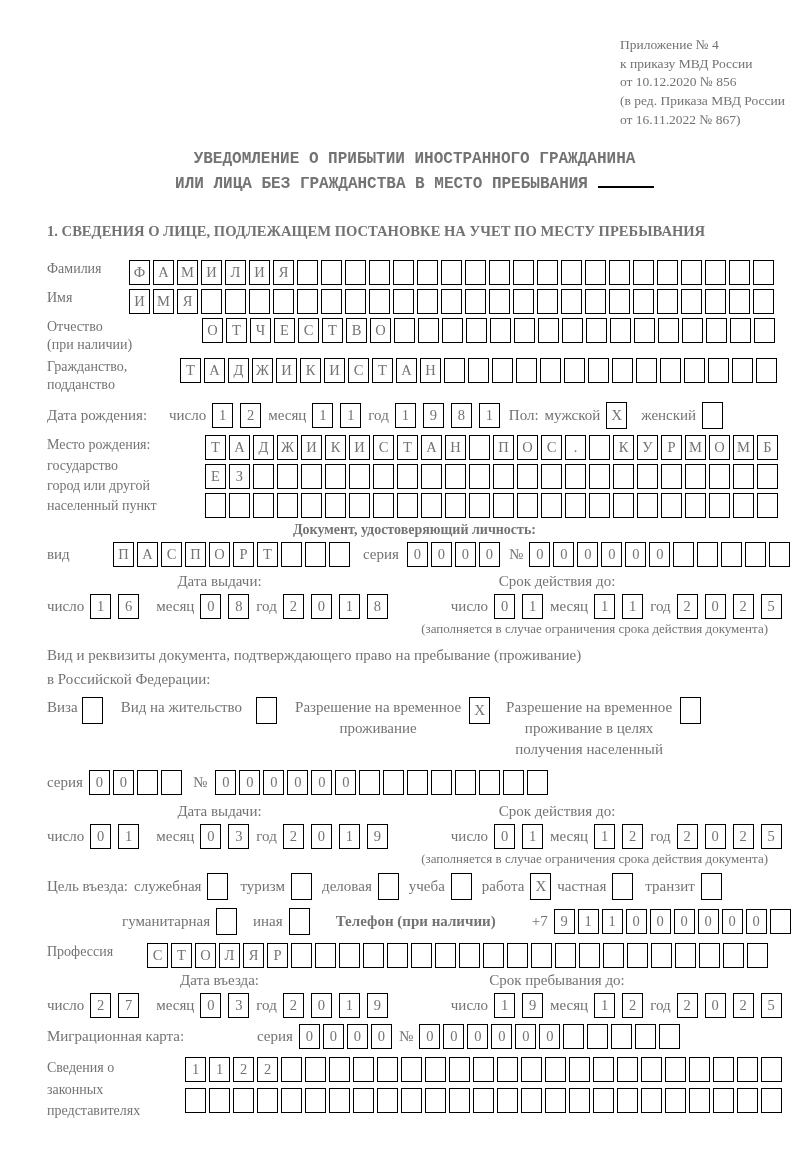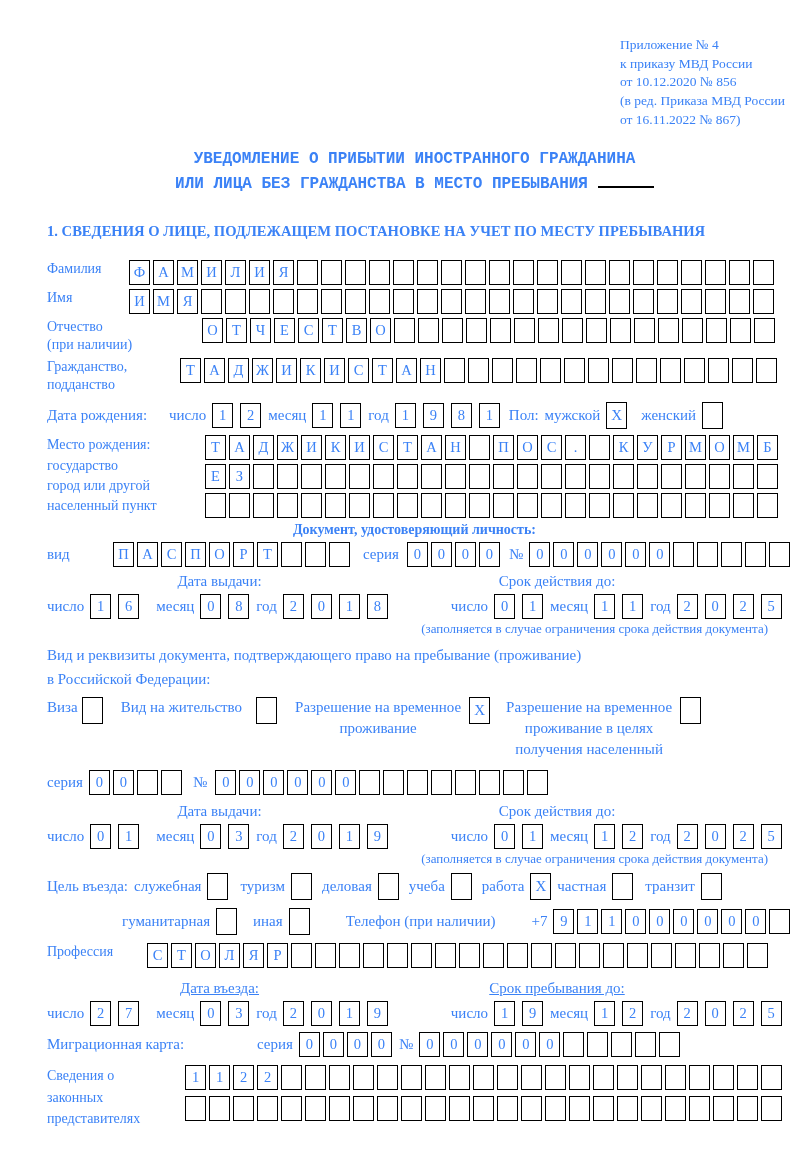--- a/index.html
+++ b/index.html
@@ -1,19 +1,19 @@
 <!DOCTYPE html>
 <html><head>
 <meta charset="utf-8">
 <style>
   html,body{margin:0;padding:0;background:#e9e9e9;}
   .page{
     width:800px;height:1163px;background:#ffffff;box-sizing:border-box;
     padding:36px 18px 0 47px;overflow:hidden;position:relative;
-    font-family:"Liberation Serif","DejaVu Serif",serif;color:#3b82f6;
+    font-family:"Liberation Serif","DejaVu Serif",serif;color:#737373;
   }
   .annex{margin-left:573px;width:205px;font-size:13.5px;line-height:1.38;}
   .annex div{white-space:nowrap;}
   .forma{margin-top:24px;text-align:right;padding-right:34px;font-weight:bold;font-size:15.5px;letter-spacing:.5px;}
   .title{margin-top:18px;text-align:center;font-weight:bold;font-size:16px;line-height:1.55;font-family:Liberation Mono, monospace;}
   .blank-line{display:inline-block;width:56px;border-bottom:2px solid #000;margin-left:10px;vertical-align:baseline;}
   .section{margin-top:26px;font-weight:bold;font-size:14.6px;}
   .frow{display:flex;align-items:flex-start;margin-bottom:4px;}
   .lbl{font-size:14px;line-height:1.3;flex-shrink:0;}
   .cells{display:flex;flex-wrap:nowrap;}
@@ -504,21 +504,21 @@
       <span class="box"></span>
       <span class="dlbl" style="margin-left:12px;">транзит</span>
       <span class="box"></span>
     </div>
 
     <div class="frow" style="align-items:center;margin-top:8px;">
       <span class="dlbl" style="margin-left:75px;">гуманитарная</span>
       <span class="box"></span>
       <span class="dlbl" style="margin-left:16px;">иная</span>
       <span class="box"></span>
-      <span class="dlbl" style="margin-left:36px;">Телефон (при наличии)</span>
+      <span class="dlbl" style="margin-left:26px;font-weight:bold;">Телефон (при наличии)</span>
       <span class="dlbl" style="margin-left:30px;">+7</span>
       <span class="cells">
           <span class="cell">9</span>
           <span class="cell">1</span>
           <span class="cell">1</span>
           <span class="cell">0</span>
           <span class="cell">0</span>
           <span class="cell">0</span>
           <span class="cell">0</span>
           <span class="cell">0</span>
@@ -552,21 +552,21 @@
           <span class="cell"></span>
           <span class="cell"></span>
           <span class="cell"></span>
           <span class="cell"></span>
           <span class="cell"></span>
           <span class="cell"></span>
           <span class="cell"></span>
         </span>
     </div>
 
-    <div class="frow" style="margin-top:12px;text-decoration:underline;">
+    <div class="frow" style="margin-top:4px;">
       <span class="dhead" style="width:345px;text-align:center;">Дата въезда:</span>
       <span class="dhead" style="width:330px;text-align:center;">Срок пребывания до:</span>
     </div>
     <div class="frow" style="align-items:center;margin-bottom:6px;">
       <span class="dlbl">число</span>
       <span class="cells sp">
           <span class="cell">2</span>
           <span class="cell">7</span>
         </span>
       <span class="dlbl" style="margin-left:10px;">месяц</span>

